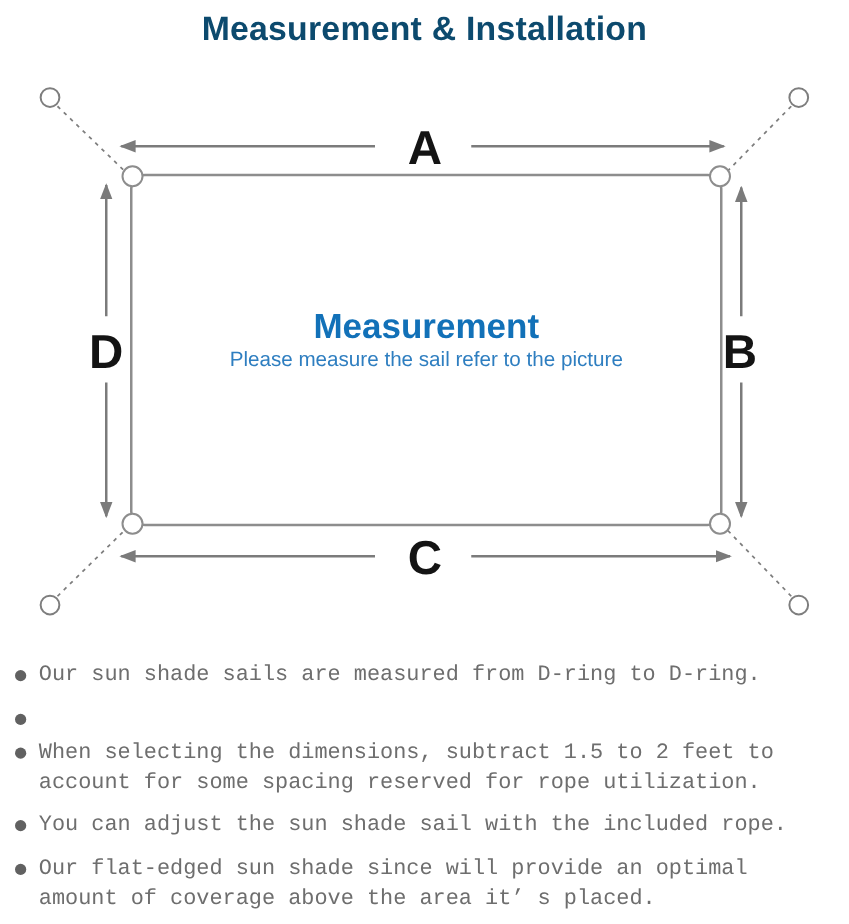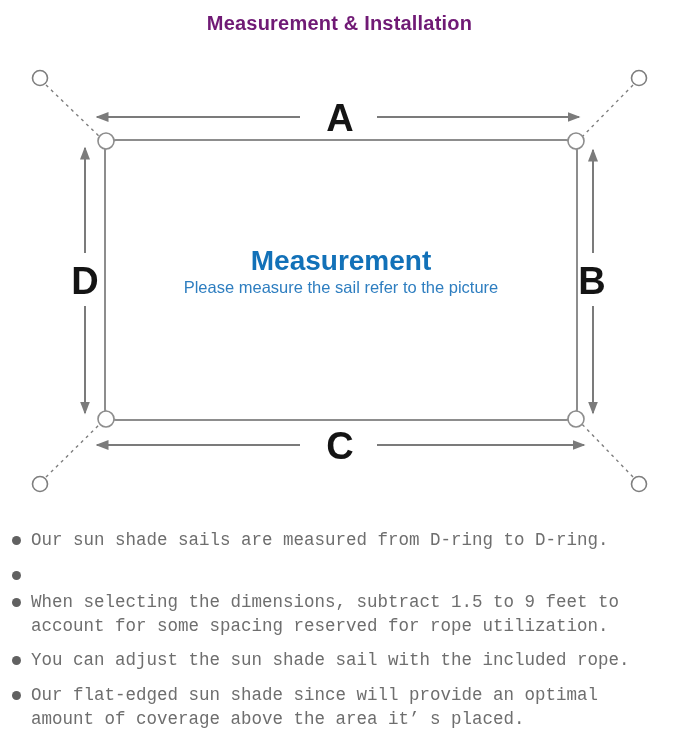--- a/index.html
+++ b/index.html
@@ -3,23 +3,23 @@
 <meta charset="utf-8">
 <style>
   html,body{margin:0;padding:0;}
   body{
     width:679px;height:739px;background:#ffffff;overflow:hidden;
     font-family:"Liberation Sans",sans-serif;
     -webkit-font-smoothing:antialiased;
   }
   .page-title{
     text-align:center;
-    font-size:20px;
+    font-size:27px;
     font-weight:700;
-    color:#701a75;
+    color:#0c4a6e;
     padding-top:4px;
     height:56px;
     line-height:38px;
     letter-spacing:0.2px;
   }
   svg.diagram{display:block;}
   .sail-rect{fill:#ffffff;stroke:#8d8d8d;stroke-width:2;}
   .anchor{fill:#ffffff;stroke:#7e7e7e;stroke-width:1.6;}
   .bump{fill:#ffffff;stroke:#8d8d8d;stroke-width:1.6;}
   .tether{stroke:#7e7e7e;stroke-width:1.4;stroke-dasharray:3 4;fill:none;}
@@ -98,21 +98,21 @@
 <ul class="notes">
   <li>
     <span class="dot"></span>
     <span>Our sun shade sails are measured from D-ring to D-ring.</span>
   </li>
   <li>
     <span class="dot"></span>
   </li>
   <li>
     <span class="dot"></span>
-    <span>When selecting the dimensions, subtract 1.5 to 9 feet to account for some spacing reserved for rope utilization.</span>
+    <span>When selecting the dimensions, subtract 1.5 to 2 feet to account for some spacing reserved for rope utilization.</span>
   </li>
   <li>
     <span class="dot"></span>
     <span>You can adjust the sun shade sail with the included rope.</span>
   </li>
   <li>
     <span class="dot"></span>
     <span>Our flat-edged sun shade since will provide an optimal amount of coverage above the area it’ s placed.</span>
   </li>
 </ul>

